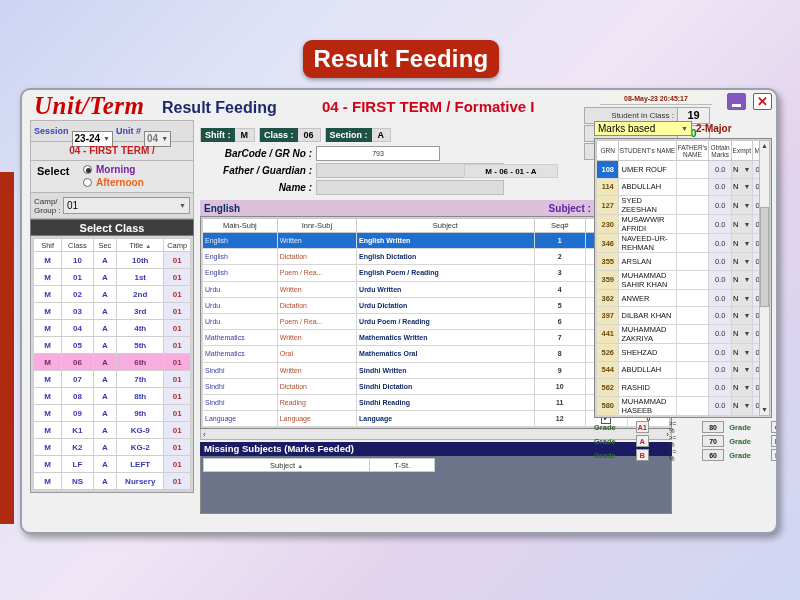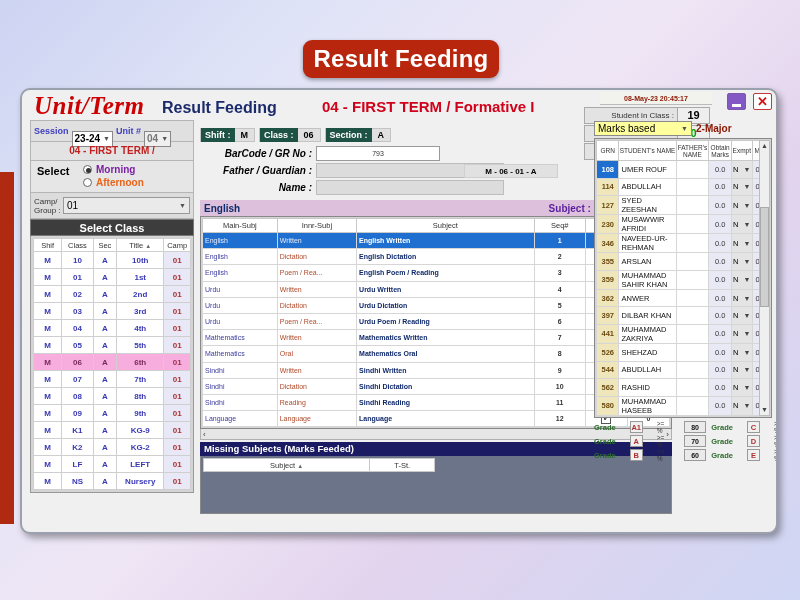--- a/index.html
+++ b/index.html
@@ -198,21 +198,21 @@
   td.ex .ar{ font-size:7px; color:#444; }
   td.mm{ background:#e9e9f6; color:#333; text-align:center; font-size:7.5px; }
   table.stu tr.sel td.grn{ background:#1f6fd0; color:#fff; }
   .vscroll{ position:absolute; right:1px; top:1px; width:11px; bottom:1px; background:#efefef; border:1px solid #bdbdbd; }
   .vscroll .arw{ height:10px; font-size:7px; text-align:center; color:#444; line-height:10px; }
   .vscroll .thm{ position:absolute; left:0; right:0; top:66px; height:100px; background:#cfcfcf; border:1px solid #aaa; }
 
   
   .gfoot{ margin-top:3px; display:flex; gap:5px; align-items:flex-start; }
   .gcol{ display:flex; flex-direction:column; gap:1px; }
-  .grow{ display:flex; align-items:center; gap:14px; height:13px; }
+  .grow{ display:flex; align-items:center; gap:20px; height:13px; }
   .grow .gl{ font-size:7.5px; font-weight:bold; color:#2a6a2a; }
   .gchip{ width:15px; height:12px; background:#f0f0f0; border:1px solid #999;
           font-size:7.5px; font-weight:bold; color:#b03030; text-align:center; line-height:11px; }
   .gop{ font-size:6.5px; color:#333; }
   .gval{ width:26px; height:12px; background:#eaeaea; border:1px solid #999;
          font-size:7px; font-weight:bold; color:#111; text-align:center; line-height:11px; }
   .btncol{ display:flex; flex-direction:column; gap:3px; }
   .gbtn{ width:64px; height:14px; background:#5c5c5c; color:#fff; font-size:8px;
          text-align:center; line-height:14px; border:1px solid #4a4a4a; }
 </style>

